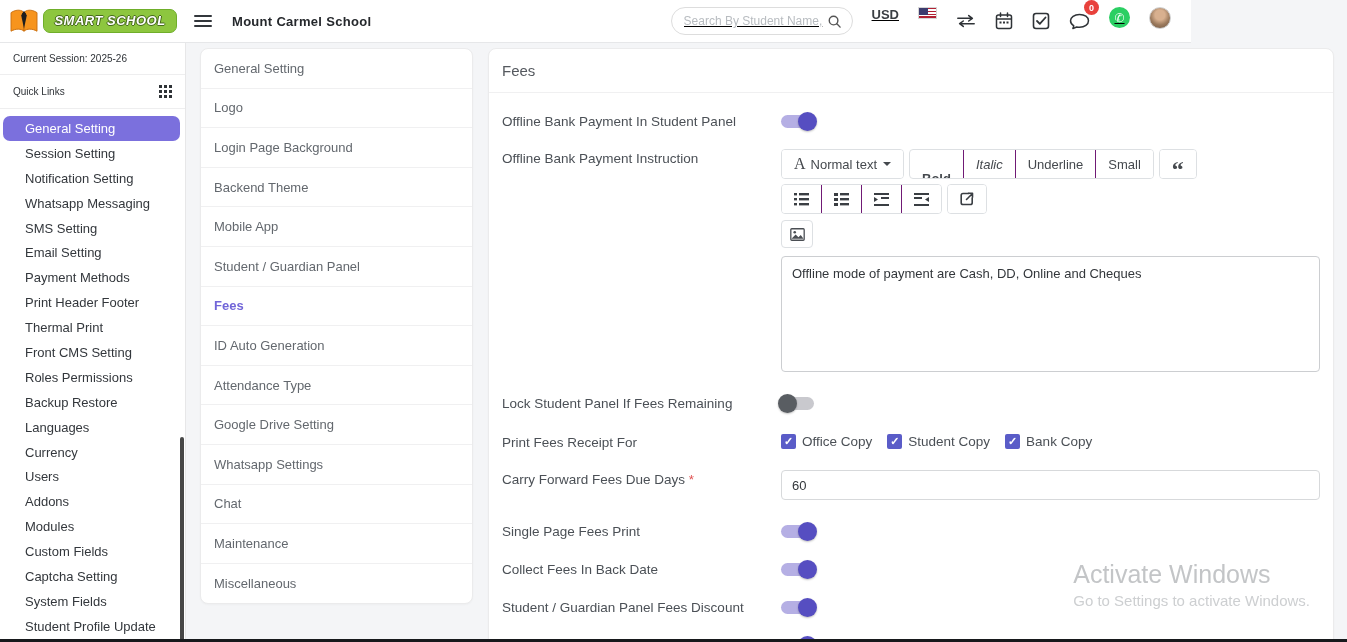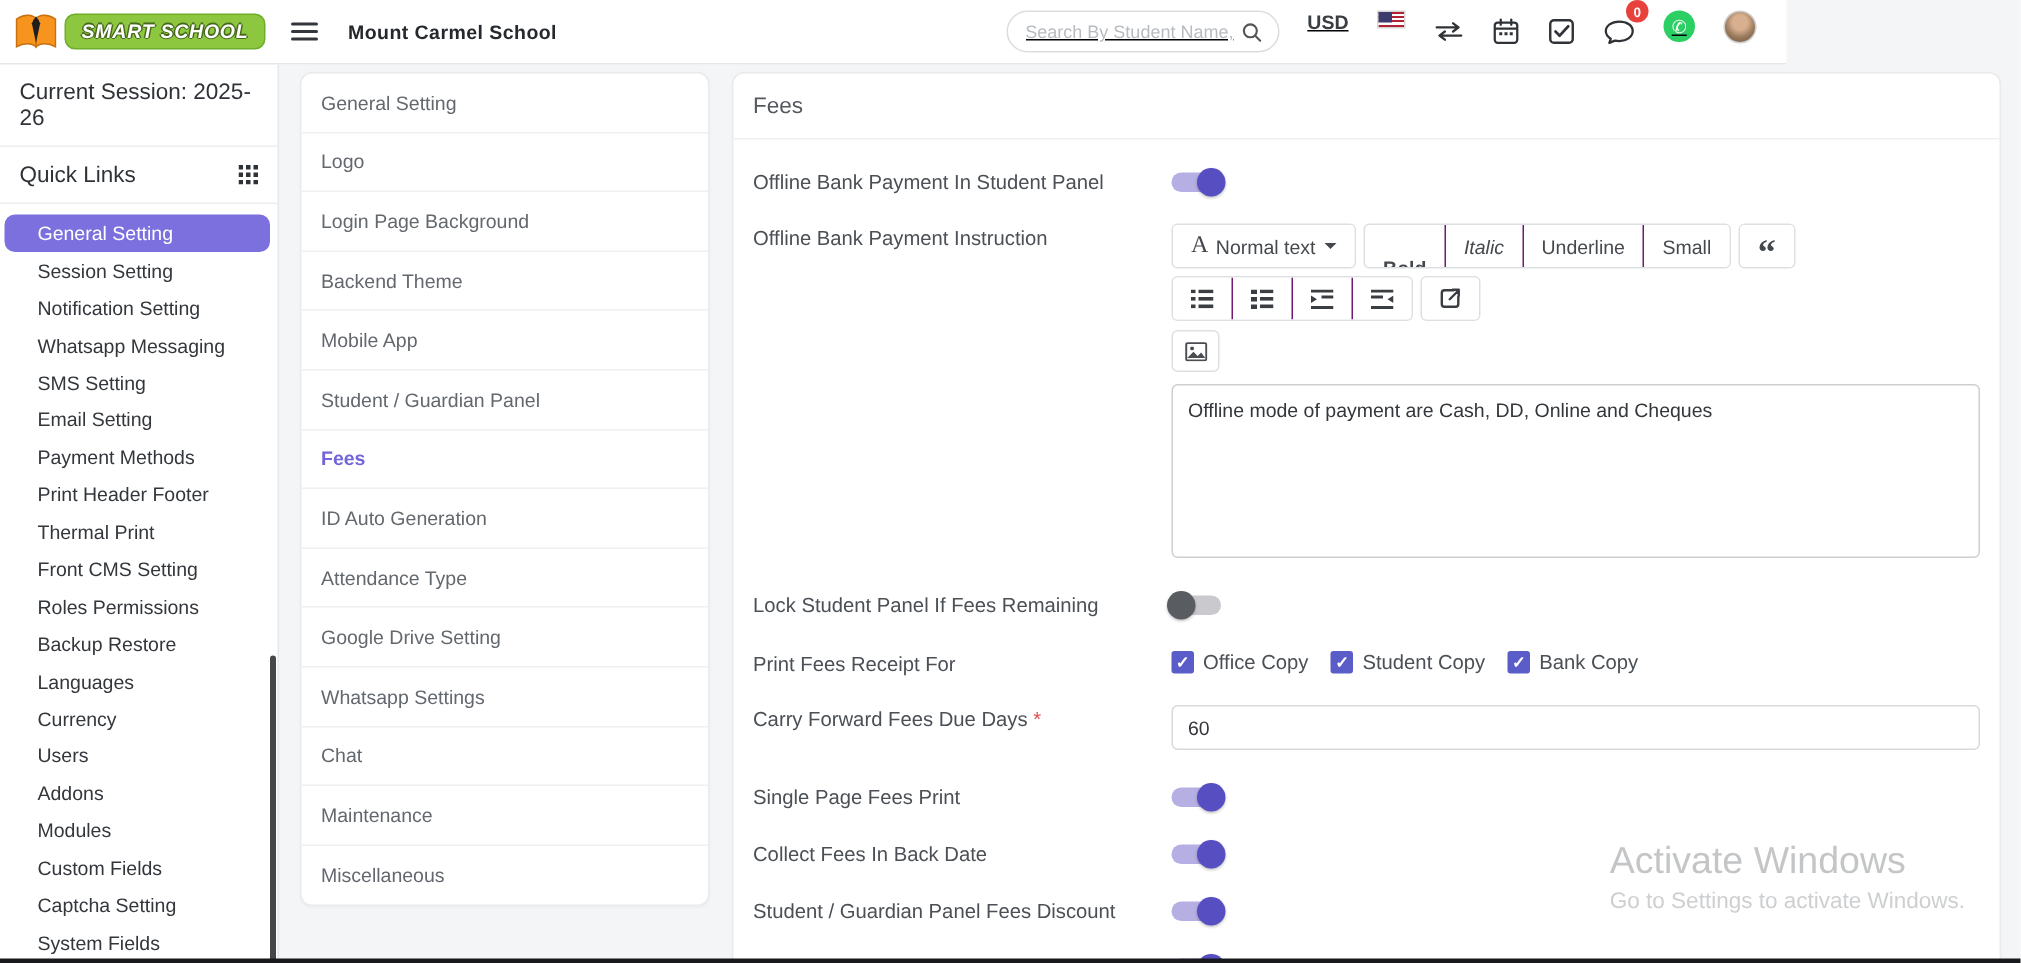--- a/index.html
+++ b/index.html
@@ -20,21 +20,21 @@
   .cur-label { font-size:13px; font-weight:bold; color:#3a3e43; }
   .flag { width:19px; height:12px; border:1px solid #d6d6d6; background:linear-gradient(#b22234 0,#b22234 14%,#fff 14%,#fff 28%,#b22234 28%,#b22234 42%,#fff 42%,#fff 56%,#b22234 56%,#b22234 70%,#fff 70%,#fff 84%,#b22234 84%); position:relative; }
   .flag::after { content:""; position:absolute; left:0; top:0; width:9px; height:7px; background:#3c3b6e; }
   .icon-btn { position:relative; display:flex; align-items:center; justify-content:center; cursor:pointer; }
   .badge { position:absolute; top:-7px; right:-9px; min-width:15px; height:15px; border-radius:8px; background:#e8413c; color:#fff; font-size:9px; display:flex; align-items:center; justify-content:center; padding:0 3px; font-weight:bold; }
   .wa-circle { width:21px; height:21px; border-radius:50%; background:#2bcf63; color:#fff; display:flex; align-items:center; justify-content:center; font-size:12px; }
   .avatar { width:22px; height:22px; border-radius:50%; background:radial-gradient(circle at 50% 35%, #d8b08f 0 30%, #9b7a5d 60%, #6e543f 100%); border:1px solid #cfcfcf; }
 
   
   .sidebar { position:absolute; top:43px; left:0; width:186px; bottom:0; background:#fff; border-right:1px solid #e7e7e8; z-index:4; }
-  .side-row { padding:10px 13px; font-size:15px; color:#2f3338; border-bottom:1px solid #eeeeef; }
+  .side-row { padding:10px 13px; font-size:10px; color:#2f3338; border-bottom:1px solid #eeeeef; }
   .side-row.ql { display:flex; align-items:center; justify-content:space-between; }
   .side-nav { padding-top:7px; }
   .snav-item { height:24.9px; display:flex; align-items:center; padding-left:25px; font-size:13px; color:#33373c; cursor:pointer; white-space:nowrap; }
   .snav-item.active { background:#7b70dd; color:#fff; border-radius:7px; margin:0 5px 0 3px; padding-left:22px; }
   .side-scrollthumb { position:absolute; right:1px; top:394px; bottom:0; width:4px; background:#474747; border-radius:2px; }
 
   
   .card { background:#fff; border:1px solid #ebebec; border-radius:8px; box-shadow:0 1px 2px rgba(0,0,0,.03); }
   .mid-card { position:absolute; left:200px; top:48px; width:273px; overflow:hidden; }
   .mnav-item { height:39.6px; display:flex; align-items:center; padding-left:13px; font-size:13px; color:#63686e; border-bottom:1px solid #f0f0f1; cursor:pointer; }

